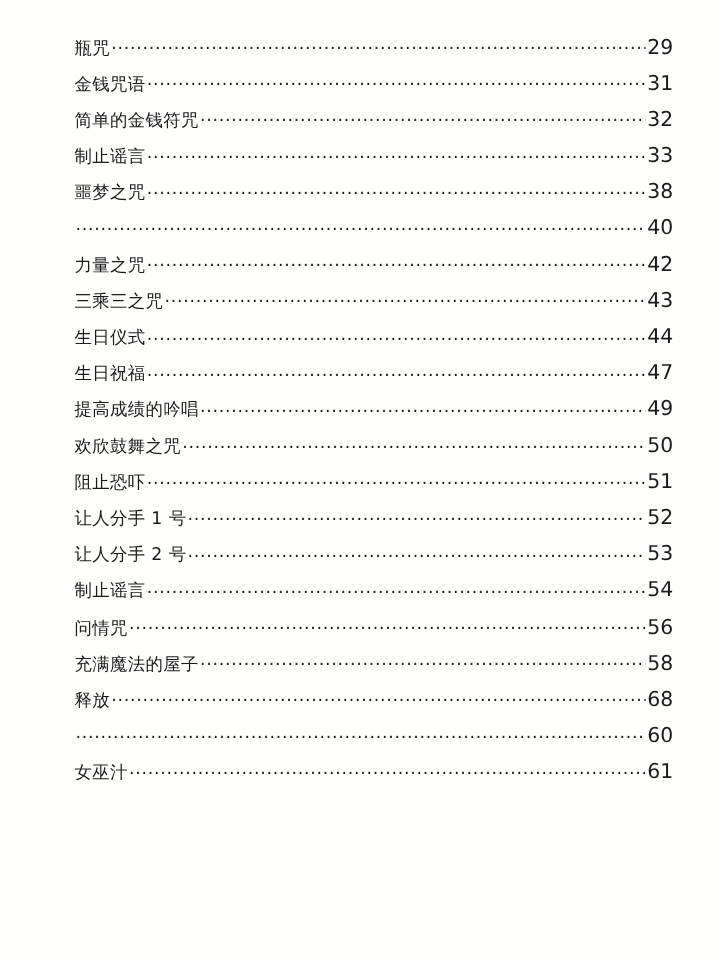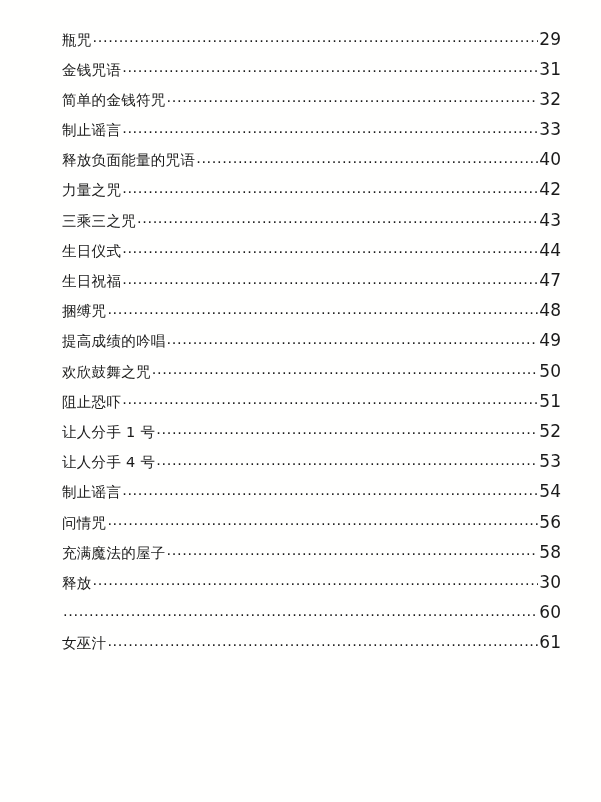--- a/index.html
+++ b/index.html
@@ -83,21 +83,25 @@
         <span class="toc-title">简单的金钱符咒</span>
         <span class="toc-dots"></span>
         <span class="toc-page">32</span>
       </li>
       <li class="toc-entry">
         <span class="toc-title">制止谣言</span>
         <span class="toc-dots"></span>
         <span class="toc-page">33</span>
       </li>
       <li class="toc-entry">
-        <span class="toc-title">释放负面能量的咒语</span>
+        <span class="toc-title">噩梦之咒</span>
+        <span class="toc-dots"></span>
+        <span class="toc-page">38</span>
+      </li>
+      <li class="toc-entry">
         <span class="toc-dots"></span>
         <span class="toc-page">40</span>
       </li>
       <li class="toc-entry">
         <span class="toc-title">力量之咒</span>
         <span class="toc-dots"></span>
         <span class="toc-page">42</span>
       </li>
       <li class="toc-entry">
         <span class="toc-title">三乘三之咒</span>
@@ -108,46 +112,41 @@
         <span class="toc-title">生日仪式</span>
         <span class="toc-dots"></span>
         <span class="toc-page">44</span>
       </li>
       <li class="toc-entry">
         <span class="toc-title">生日祝福</span>
         <span class="toc-dots"></span>
         <span class="toc-page">47</span>
       </li>
       <li class="toc-entry">
-        <span class="toc-title">捆缚咒</span>
-        <span class="toc-dots"></span>
-        <span class="toc-page">48</span>
-      </li>
-      <li class="toc-entry">
         <span class="toc-title">提高成绩的吟唱</span>
         <span class="toc-dots"></span>
         <span class="toc-page">49</span>
       </li>
       <li class="toc-entry">
         <span class="toc-title">欢欣鼓舞之咒</span>
         <span class="toc-dots"></span>
         <span class="toc-page">50</span>
       </li>
       <li class="toc-entry">
         <span class="toc-title">阻止恐吓</span>
         <span class="toc-dots"></span>
         <span class="toc-page">51</span>
       </li>
       <li class="toc-entry">
         <span class="toc-title">让人分手 1 号</span>
         <span class="toc-dots"></span>
         <span class="toc-page">52</span>
       </li>
       <li class="toc-entry">
-        <span class="toc-title">让人分手 4 号</span>
+        <span class="toc-title">让人分手 2 号</span>
         <span class="toc-dots"></span>
         <span class="toc-page">53</span>
       </li>
       <li class="toc-entry">
         <span class="toc-title">制止谣言</span>
         <span class="toc-dots"></span>
         <span class="toc-page">54</span>
       </li>
       <li class="toc-entry">
         <span class="toc-title">问情咒</span>
@@ -155,21 +154,21 @@
         <span class="toc-page">56</span>
       </li>
       <li class="toc-entry">
         <span class="toc-title">充满魔法的屋子</span>
         <span class="toc-dots"></span>
         <span class="toc-page">58</span>
       </li>
       <li class="toc-entry">
         <span class="toc-title">释放</span>
         <span class="toc-dots"></span>
-        <span class="toc-page">30</span>
+        <span class="toc-page">68</span>
       </li>
       <li class="toc-entry">
         <span class="toc-dots"></span>
         <span class="toc-page">60</span>
       </li>
       <li class="toc-entry">
         <span class="toc-title">女巫汁</span>
         <span class="toc-dots"></span>
         <span class="toc-page">61</span>
       </li>

